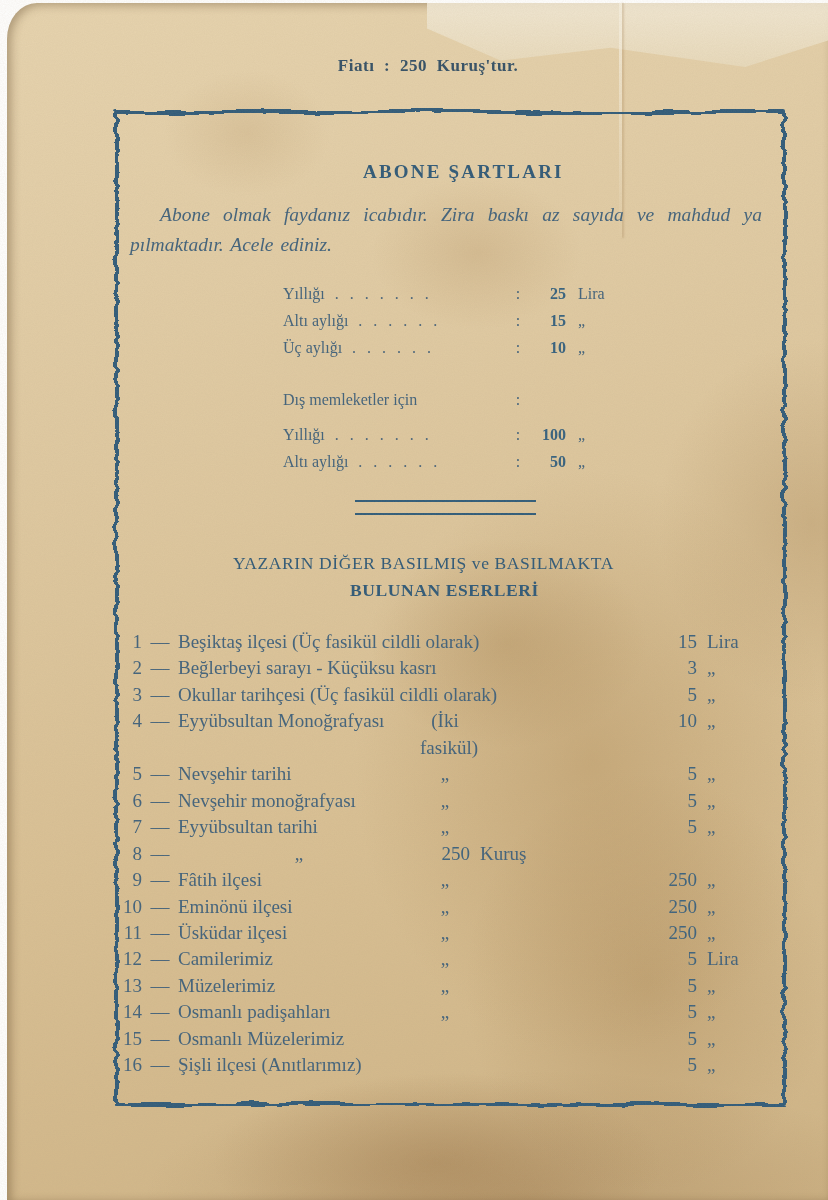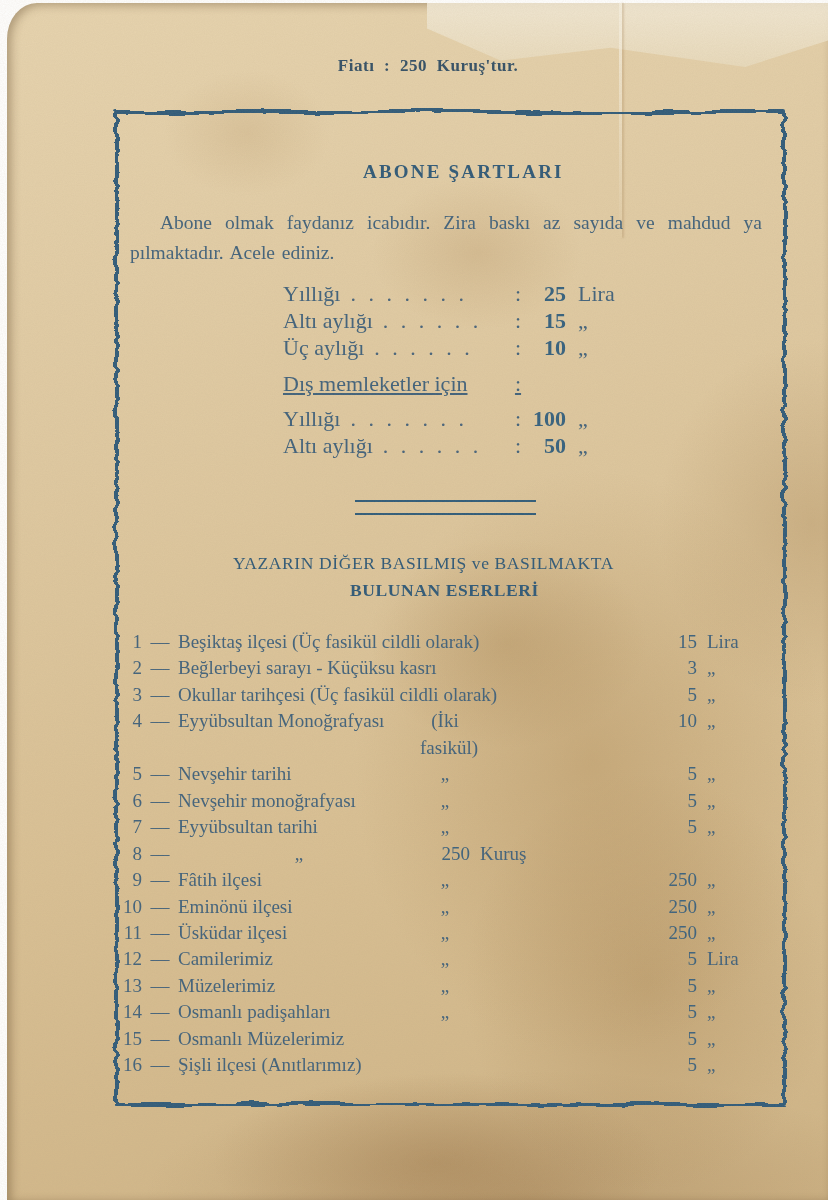--- a/index.html
+++ b/index.html
@@ -25,26 +25,26 @@
         background:linear-gradient(#f3ebd9,#e9dcbf);}
   .crease{position:absolute;left:612px;top:0;width:3px;height:235px;
           background:linear-gradient(180deg,rgba(246,239,223,.85),rgba(246,239,223,0));
           box-shadow:2px 0 2px rgba(150,115,70,.25);}
   #content{position:absolute;inset:0;color:#3f617c;}
   #frame{position:absolute;left:108px;top:104px;}
   .price-note{position:absolute;top:56px;left:14px;width:828px;text-align:center;
               font-weight:bold;font-size:17px;letter-spacing:.5px;word-spacing:5px;color:#324f66;}
   .abone-title{position:absolute;top:161px;left:363px;font-weight:bold;font-size:19px;
                letter-spacing:2.2px;color:#2d5878;}
-  .intro{position:absolute;top:208px;left:130px;width:632px;font-size:19.5px;
-         line-height:30px;word-spacing:2px;}
+  .intro{position:absolute;top:200px;left:130px;width:632px;font-size:19.5px;
+         line-height:30px;word-spacing:2px;font-style:italic;}
   .intro-l1{padding-left:30px;text-align:justify;text-align-last:justify;white-space:nowrap;}
-  .sub-table{position:absolute;top:280px;left:283px;width:400px;font-size:22px;line-height:27px;}
+  .sub-table{position:absolute;top:280px;left:283px;width:400px;font-size:16px;line-height:27px;}
   .sub-row{display:grid;grid-template-columns:227px 16px 40px auto;}
-  .sub-row.gap-a{margin-top:9px;text-decoration:underline;}
+  .sub-row.gap-a{margin-top:25px;}
   .sub-row.gap-b{margin-top:8px;}
   .sub-dots{margin-left:10px;word-spacing:7px;color:#46637c;}
   .sub-colon{text-align:center;}
   .sub-amount{text-align:right;font-weight:bold;color:#33607f;}
   .sub-unit{padding-left:12px;}
   .divider{position:absolute;top:500px;left:355px;width:181px;height:11px;
            border-top:2px solid #2e5b7a;border-bottom:2px solid #2e5b7a;}
   .works-title1{position:absolute;top:553px;left:233px;font-weight:normal;font-size:17.5px;
                 letter-spacing:.6px;color:#2d5878;}
   .works-title2{position:absolute;top:580px;left:350px;font-weight:bold;font-size:17.5px;

